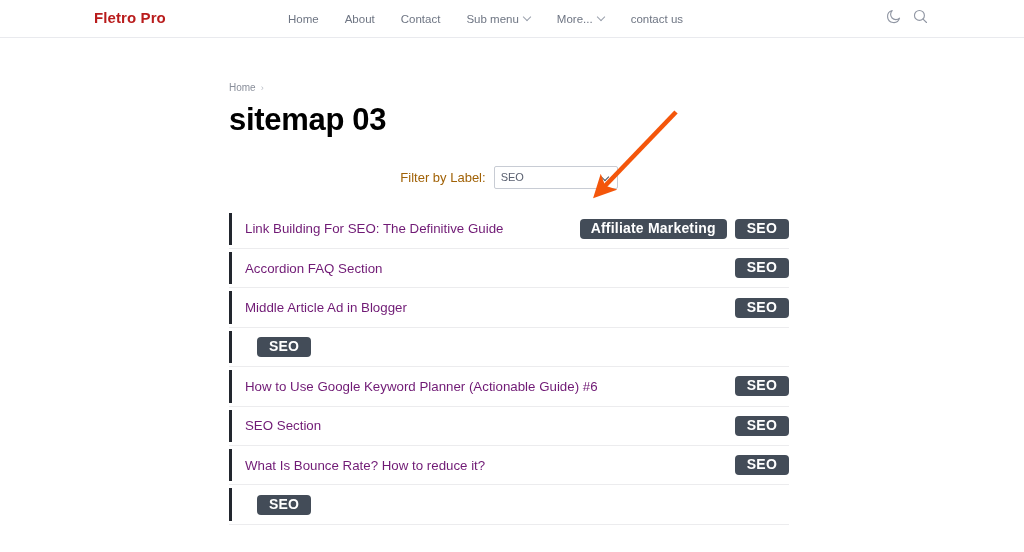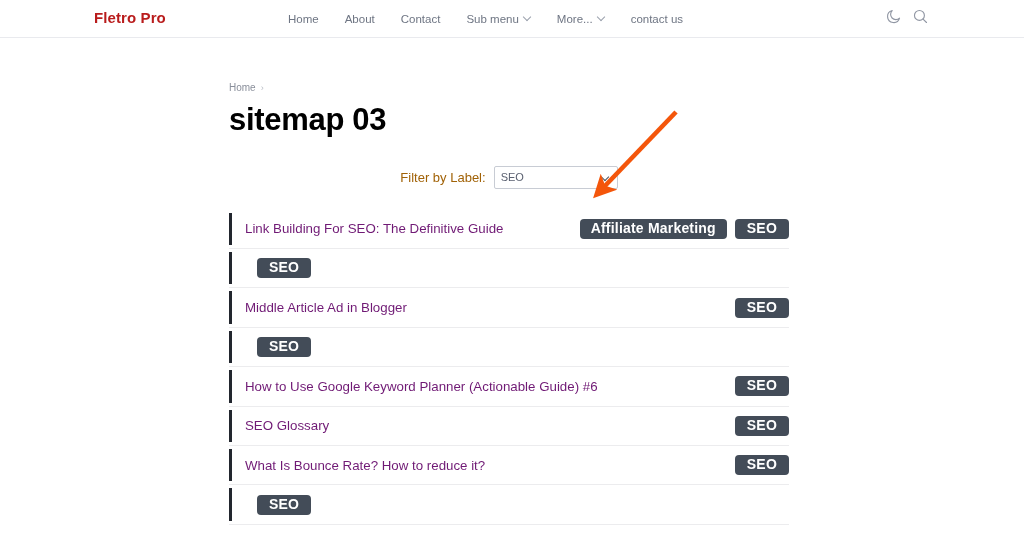--- a/index.html
+++ b/index.html
@@ -282,20 +282,21 @@
         <div class="sitemap-row">
           <span class="row-accent"></span>
           <span class="row-title">Link Building For SEO: The Definitive Guide</span>
           <span class="row-labels">
             <span class="label-badge wide">Affiliate Marketing</span>
             <span class="label-badge">SEO</span>
           </span>
         </div>
         <div class="sitemap-row">
           <span class="row-accent"></span>
+          <span class="row-title">Accordion FAQ Section</span>
           <span class="row-labels">
             <span class="label-badge">SEO</span>
           </span>
         </div>
         <div class="sitemap-row">
           <span class="row-accent"></span>
           <span class="row-title">Middle Article Ad in Blogger</span>
           <span class="row-labels">
             <span class="label-badge">SEO</span>
           </span>
@@ -308,21 +309,21 @@
         </div>
         <div class="sitemap-row">
           <span class="row-accent"></span>
           <span class="row-title">How to Use Google Keyword Planner (Actionable Guide) #6</span>
           <span class="row-labels">
             <span class="label-badge">SEO</span>
           </span>
         </div>
         <div class="sitemap-row">
           <span class="row-accent"></span>
-          <span class="row-title">SEO Glossary</span>
+          <span class="row-title">SEO Section</span>
           <span class="row-labels">
             <span class="label-badge">SEO</span>
           </span>
         </div>
         <div class="sitemap-row">
           <span class="row-accent"></span>
           <span class="row-title">What Is Bounce Rate? How to reduce it?</span>
           <span class="row-labels">
             <span class="label-badge">SEO</span>
           </span>

